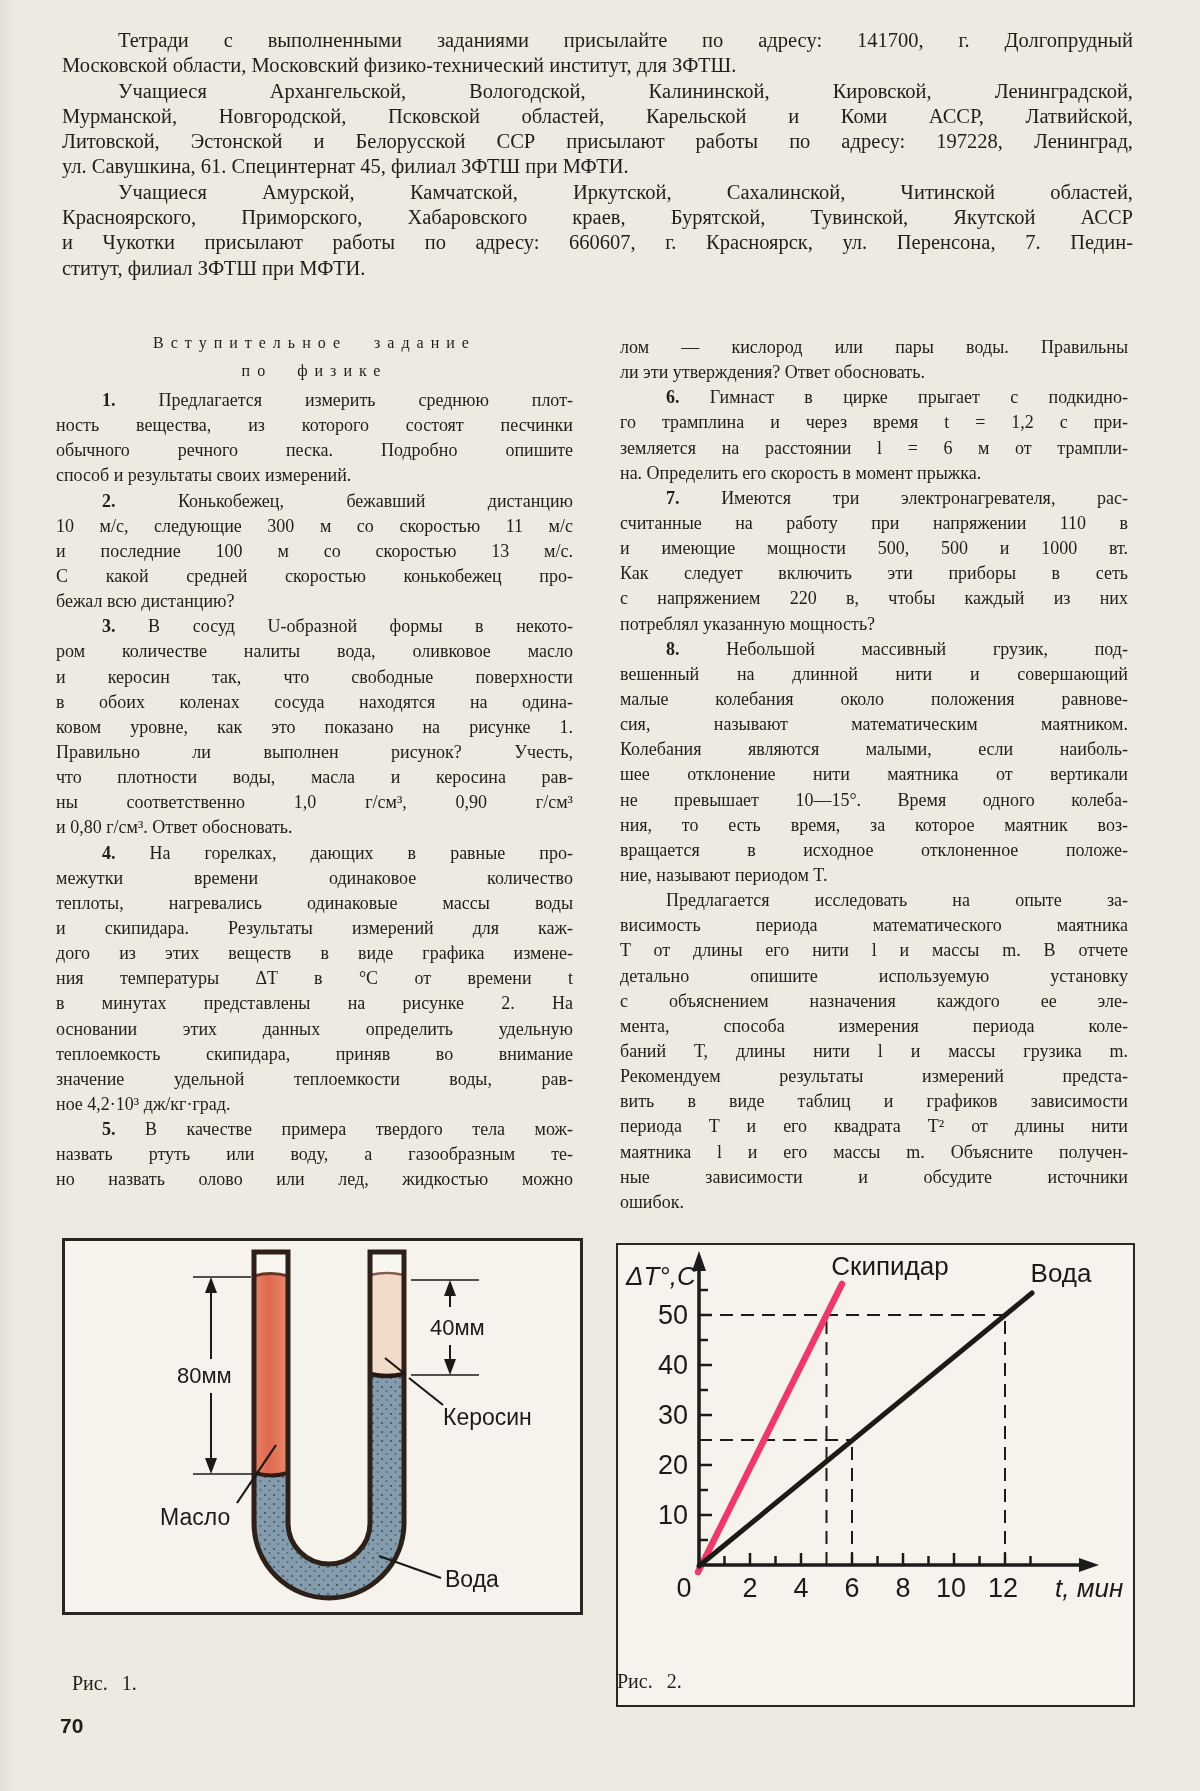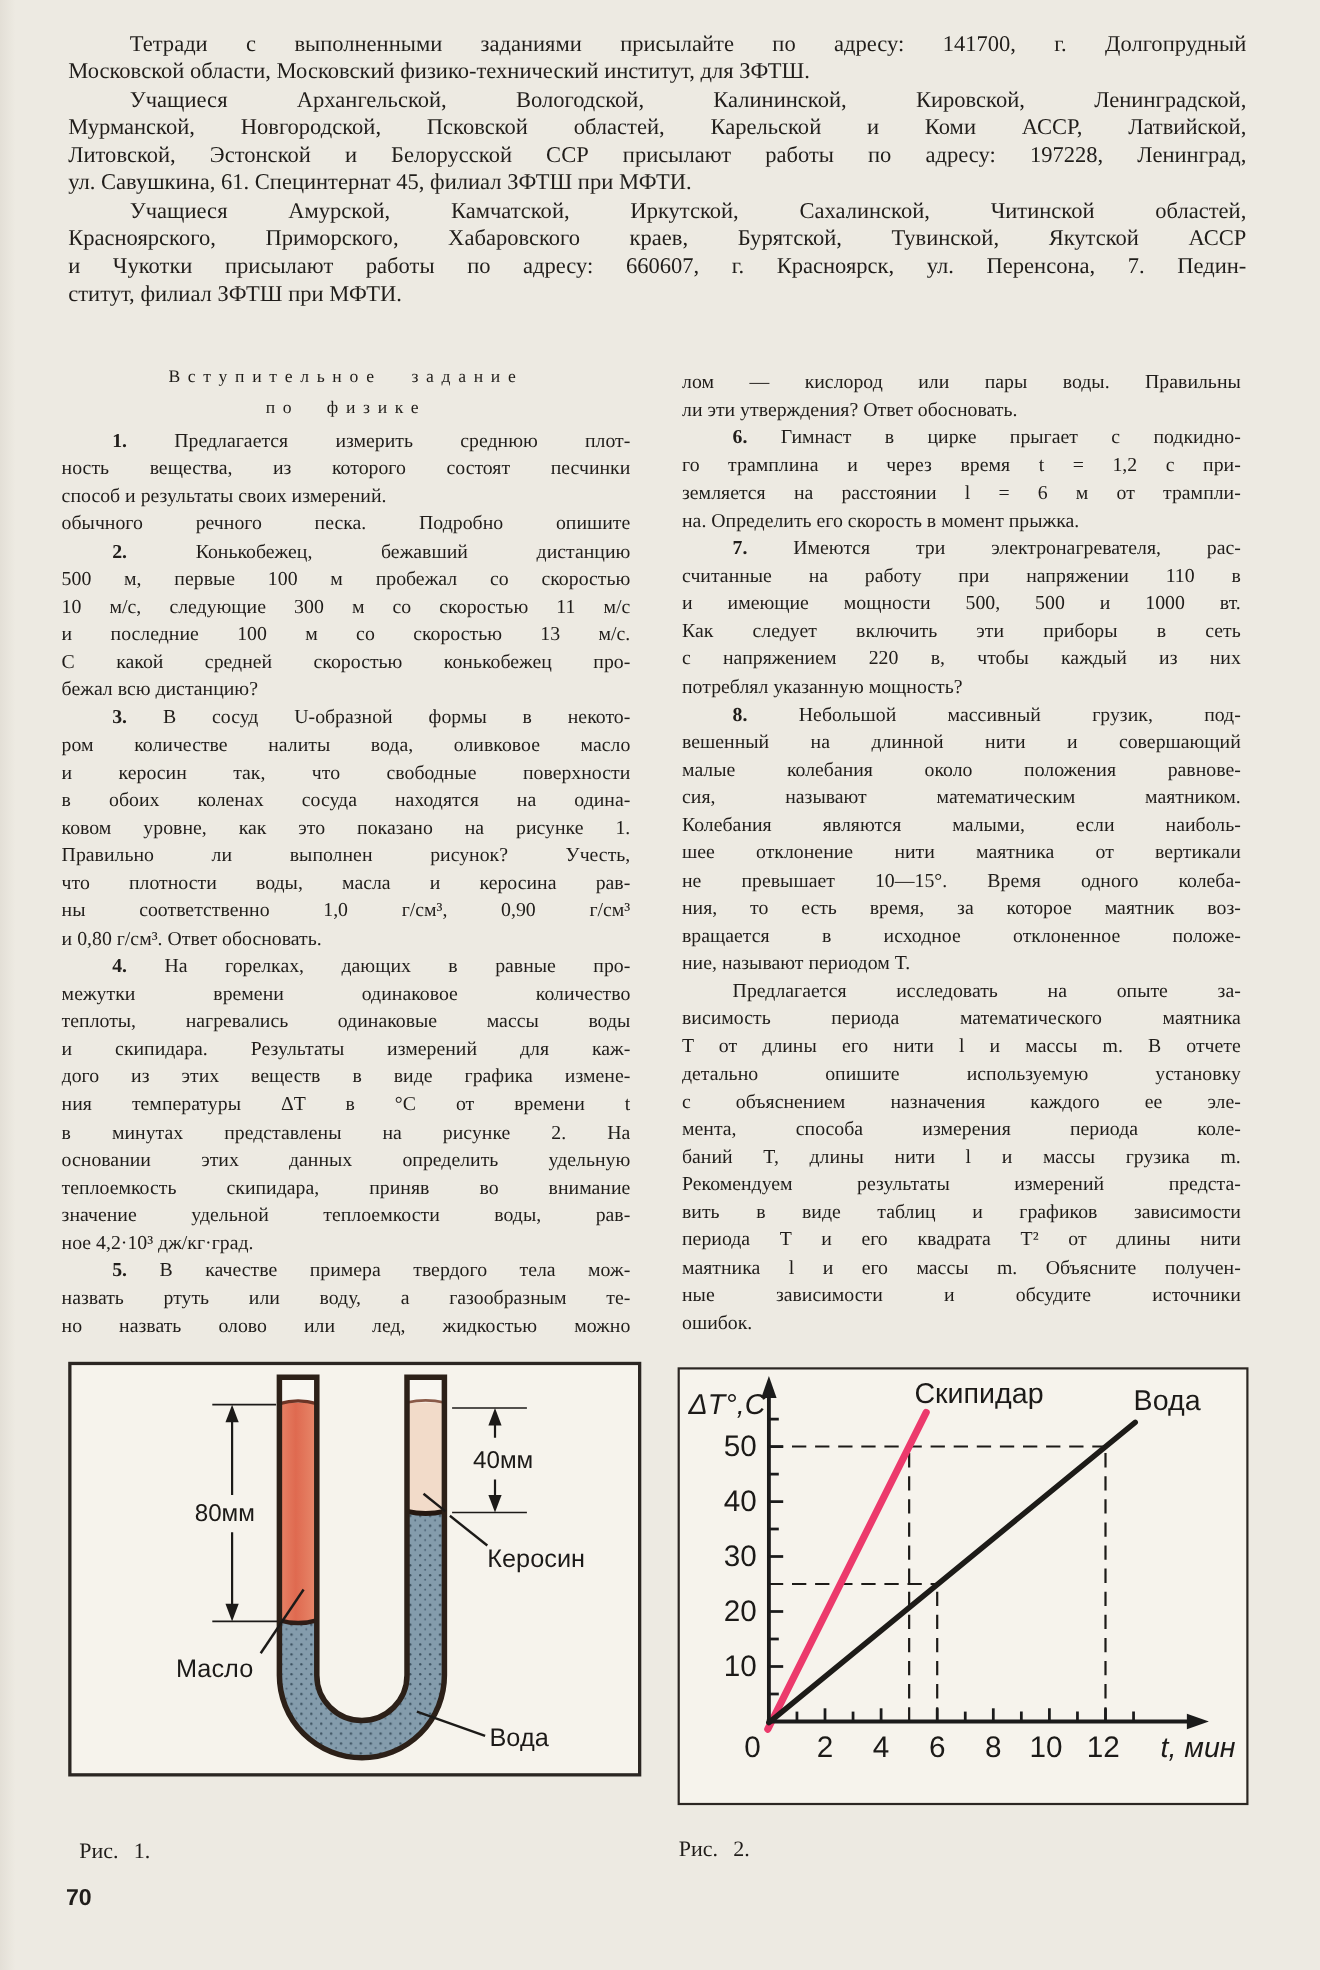--- a/index.html
+++ b/index.html
@@ -17,21 +17,21 @@
   .colR{position:absolute;left:620px;top:335px;width:508px;}
   .col{font-size:18px;line-height:25.15px;}
   .col .tline{height:25.15px;overflow:hidden;}
   .col .ind{padding-left:46px;}
   .heading{position:absolute;left:56px;top:329px;width:517px;text-align:center;
            font-size:16px;line-height:27.5px;}
   .heading .h1{letter-spacing:7px;word-spacing:16px;}
   .heading .h2{letter-spacing:7px;word-spacing:14px;}
   .figframe{position:absolute;background:#f6f3ec;border:3px solid #2b2622;box-sizing:border-box;}
   #fig1{left:62px;top:1238px;width:521px;height:377px;}
-  #fig2{left:616px;top:1243px;width:519px;height:398px;border-width:2.5px;}
+  #fig2{left:616px;top:1243px;width:519px;height:464px;border-width:2.5px;}
   .caption{position:absolute;font-size:20px;word-spacing:9px;}
   #cap1{left:72px;top:1672px;}
   #cap2{left:617px;top:1670px;}
   #pageno{position:absolute;left:60px;top:1714px;font-size:21px;font-weight:bold;
           font-family:"Liberation Sans",sans-serif;}
   svg{display:block;}
   svg text{font-family:"Liberation Sans",sans-serif;fill:#1c1a18;}
 </style>
 </head>
 <body>
@@ -54,24 +54,23 @@
 
   <div class="heading">
     <div class="h1">Вступительное задание</div>
     <div class="h2">по физике</div>
   </div>
 
   <div class="col colL">
 
   <div class="tline ind"><b class="pnum">1.</b><span> Предлагается измерить среднюю плот-</span></div>
       <div class="tline"><b class="pnum"></b><span>ность вещества, из которого состоят песчинки</span></div>
+      <div class="tline"><b class="pnum"></b><span>обычного речного песка. Подробно опишите</span></div>
       <div class="tline end"><b class="pnum"></b><span>способ и результаты своих измерений.</span></div>
-      <div class="tline"><b class="pnum"></b><span>обычного речного песка. Подробно опишите</span></div>
       <div class="tline ind"><b class="pnum">2.</b><span> Конькобежец, бежавший дистанцию</span></div>
-      <div class="tline"><b class="pnum"></b><span>500 м, первые 100 м пробежал со скоростью</span></div>
       <div class="tline"><b class="pnum"></b><span>10 м/с, следующие 300 м со скоростью 11 м/с</span></div>
       <div class="tline"><b class="pnum"></b><span>и последние 100 м со скоростью 13 м/с.</span></div>
       <div class="tline"><b class="pnum"></b><span>С какой средней скоростью конькобежец про-</span></div>
       <div class="tline end"><b class="pnum"></b><span>бежал всю дистанцию?</span></div>
       <div class="tline ind"><b class="pnum">3.</b><span> В сосуд U-образной формы в некото-</span></div>
       <div class="tline"><b class="pnum"></b><span>ром количестве налиты вода, оливковое масло</span></div>
       <div class="tline"><b class="pnum"></b><span>и керосин так, что свободные поверхности</span></div>
       <div class="tline"><b class="pnum"></b><span>в обоих коленах сосуда находятся на одина-</span></div>
       <div class="tline"><b class="pnum"></b><span>ковом уровне, как это показано на рисунке 1.</span></div>
       <div class="tline"><b class="pnum"></b><span>Правильно ли выполнен рисунок? Учесть,</span></div>

